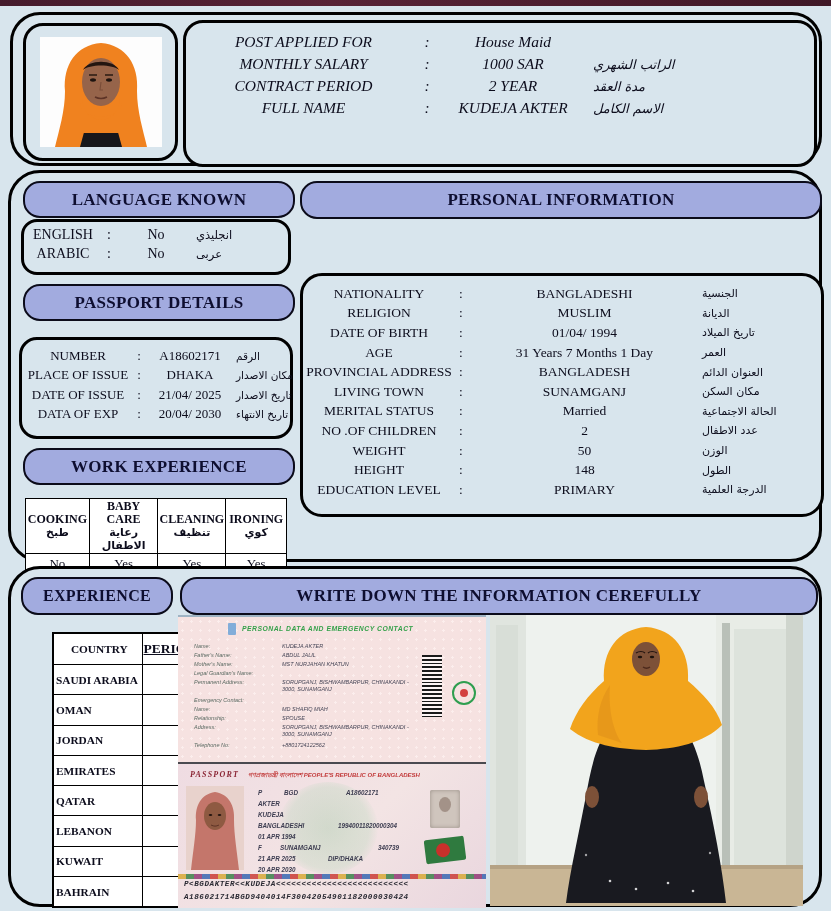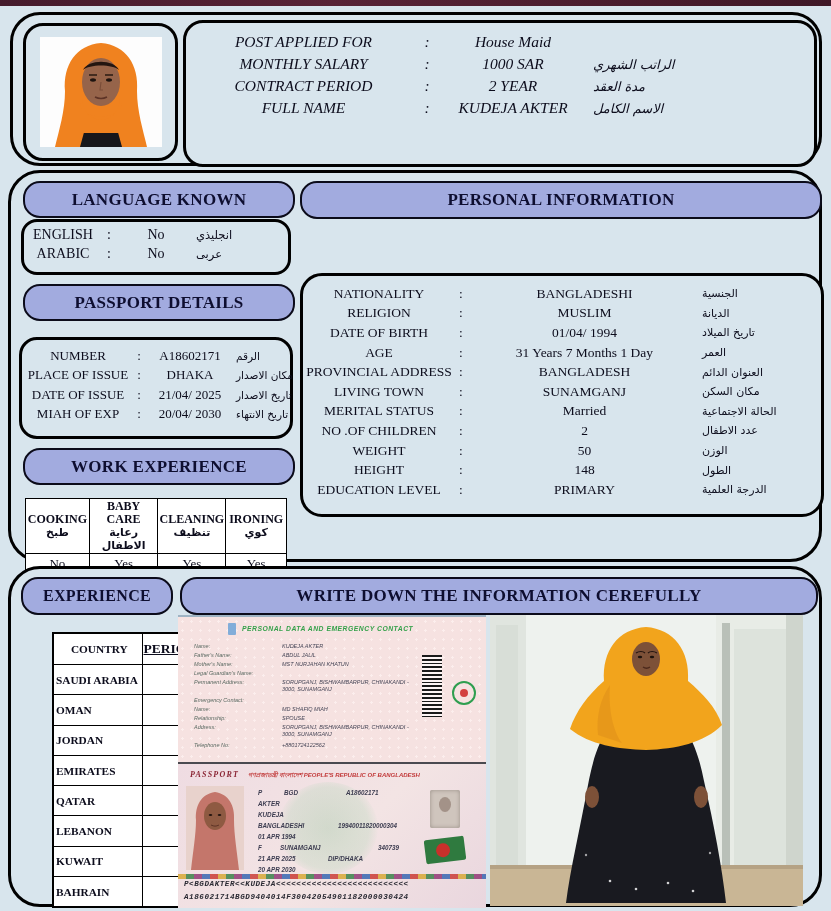--- a/index.html
+++ b/index.html
@@ -150,21 +150,21 @@
         <span class="fval">DHAKA</span>
         <span class="far" dir="rtl">مكان الاصدار</span>
     </div>
     <div class="frow prow">
       <span class="flab">DATE OF ISSUE</span>
         <span class="fcol">:</span>
         <span class="fval">21/04/ 2025</span>
         <span class="far" dir="rtl">تاريخ الاصدار</span>
     </div>
     <div class="frow prow">
-      <span class="flab">MIAH OF EXP</span>
+      <span class="flab">DATA OF EXP</span>
         <span class="fcol">:</span>
         <span class="fval">20/04/ 2030</span>
         <span class="far" dir="rtl">تاريخ الانتهاء</span>
     </div>
   </div>
 
   <div class="abs pill" style="left:12px;top:275px;width:268px;height:33px;font-size:17px;">
     <span>WORK EXPERIENCE</span>
   </div>
   <table class="abs wtab" style="left:14px;top:325px;">

